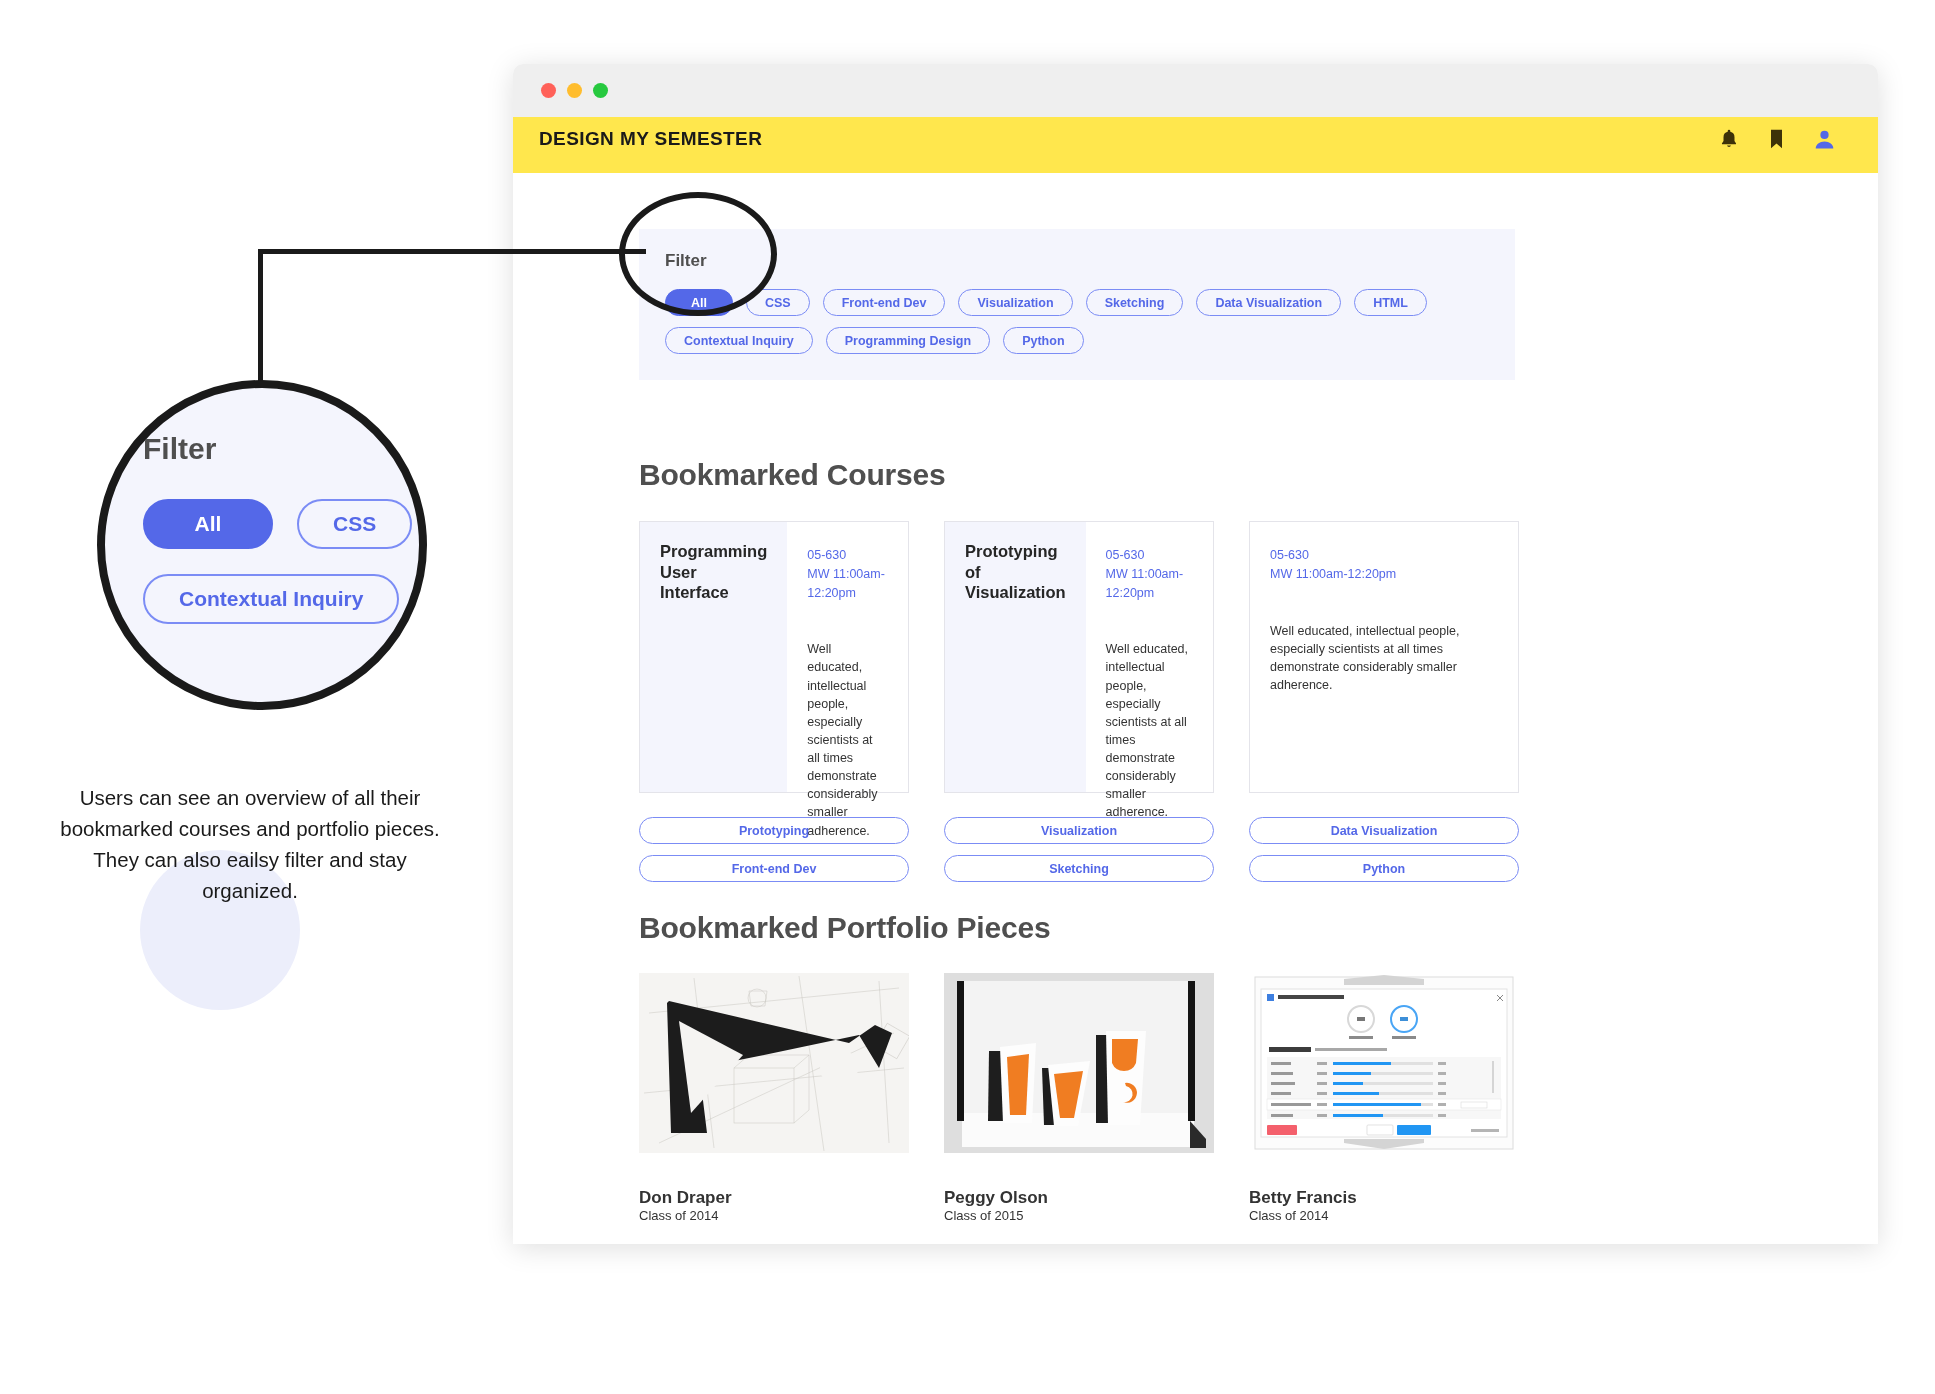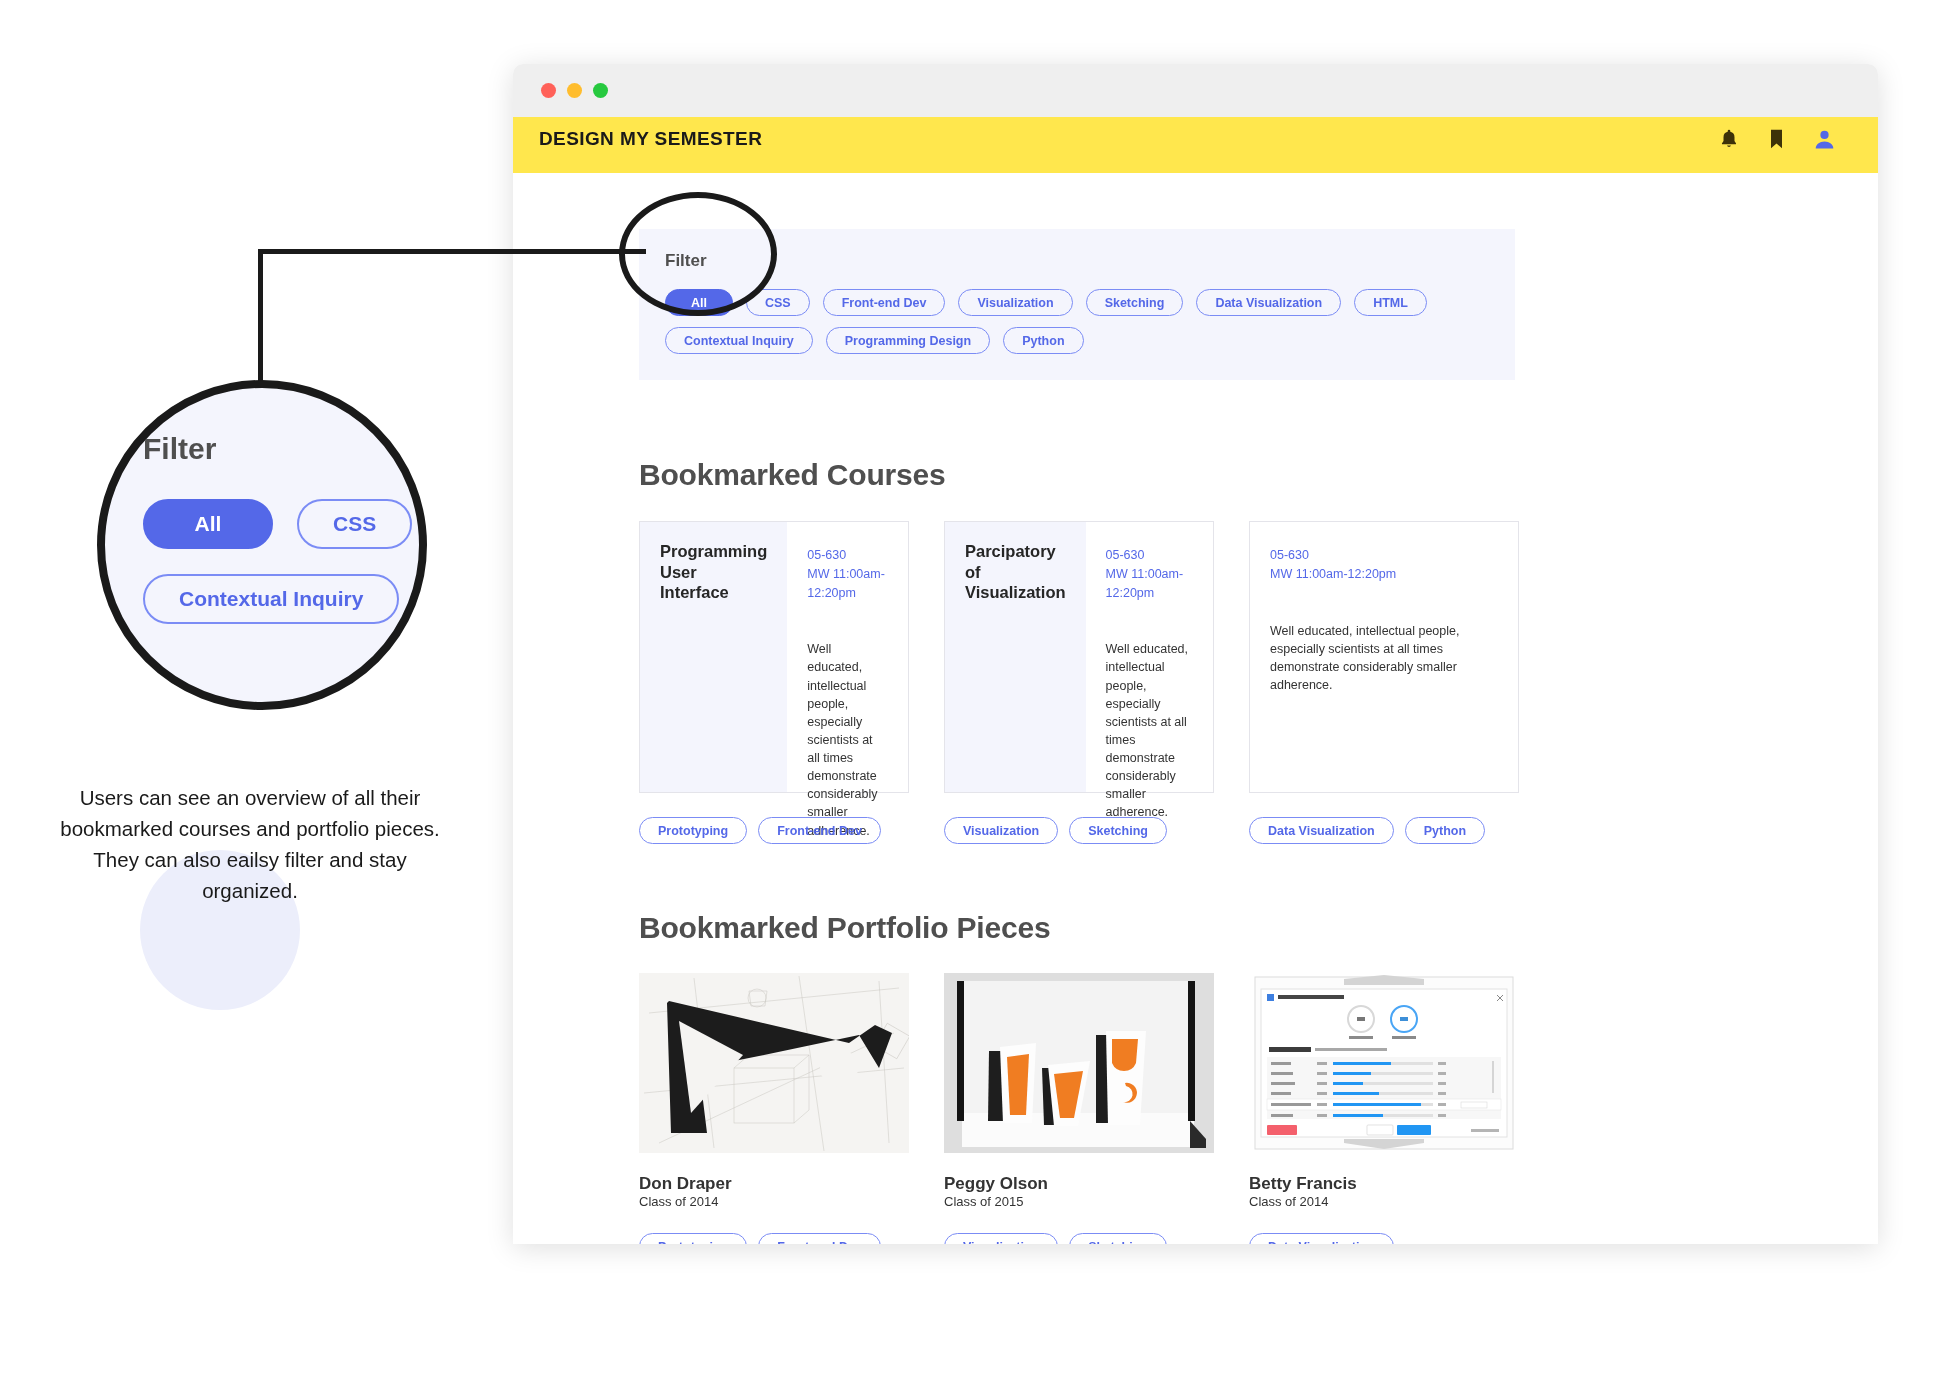--- a/index.html
+++ b/index.html
@@ -82,27 +82,27 @@
     border: 1px solid #e4e4ea; background: #ffffff;
     height: 272px; display: flex; flex-direction: row;
   }
   .course-card-head {
     background: #f4f5fd; padding: 19px 20px 16px 20px; min-height: 77px;
   }
   .course-name { font-size: 16.5px; font-weight: 700; color: #262626; line-height: 1.25; }
   .course-card-body { padding: 24px 20px 0 20px; }
   .course-code, .course-time { font-size: 12.5px; color: #5468e8; line-height: 1.5; }
   .course-desc { margin-top: 38px; font-size: 12.5px; color: #333333; line-height: 1.45; }
-  .card-tags { display: flex; gap: 11px; margin-top: 24px; }
+  .card-tags { display: flex; gap: 11px; margin-top: 24px; flex-direction: column; }
 
   .portfolio-grid { position: absolute; left: 126px; top: 800px; display: flex; gap: 35px; }
   .portfolio-col { width: 270px; }
   .thumb { width: 270px; height: 180px; overflow: hidden; background: #f0f0f0; position: relative; }
   .thumb svg { display: block; width: 100%; height: 100%; }
-  .person-name { font-size: 17px; font-weight: 700; color: #333333; margin-top: 21px; }
+  .person-name { font-size: 17px; font-weight: 700; color: #333333; margin-top: 35px; }
   .person-class { font-size: 13px; color: #333333; }
   .callout-line-h {
     position: absolute; left: 258px; top: 249px;
     width: 388px; height: 5px; background: #1a1a1a;
   }
   .callout-line-v {
     position: absolute; left: 258px; top: 249px;
     width: 5px; height: 140px; background: #1a1a1a;
   }
   .magnifier {
@@ -208,21 +208,21 @@
         </div>
         <div class="card-tags">
           <span class="chip">Prototyping</span>
           <span class="chip">Front-end Dev</span>
         </div>
       </div>
 
       <div class="course-col">
         <div class="course-card">
           <div class="course-card-head">
-            <div class="course-name">Parcipatory of Visualization</div>
+            <div class="course-name">Prototyping of Visualization</div>
           </div>
           <div class="course-card-body">
             <div class="course-code">05-630</div>
             <div class="course-time">MW 11:00am-12:20pm</div>
             <div class="course-desc">Well educated, intellectual people, especially scientists at all times demonstrate considerably smaller adherence.</div>
           </div>
         </div>
         <div class="card-tags">
           <span class="chip">Visualization</span>
           <span class="chip">Sketching</span>

